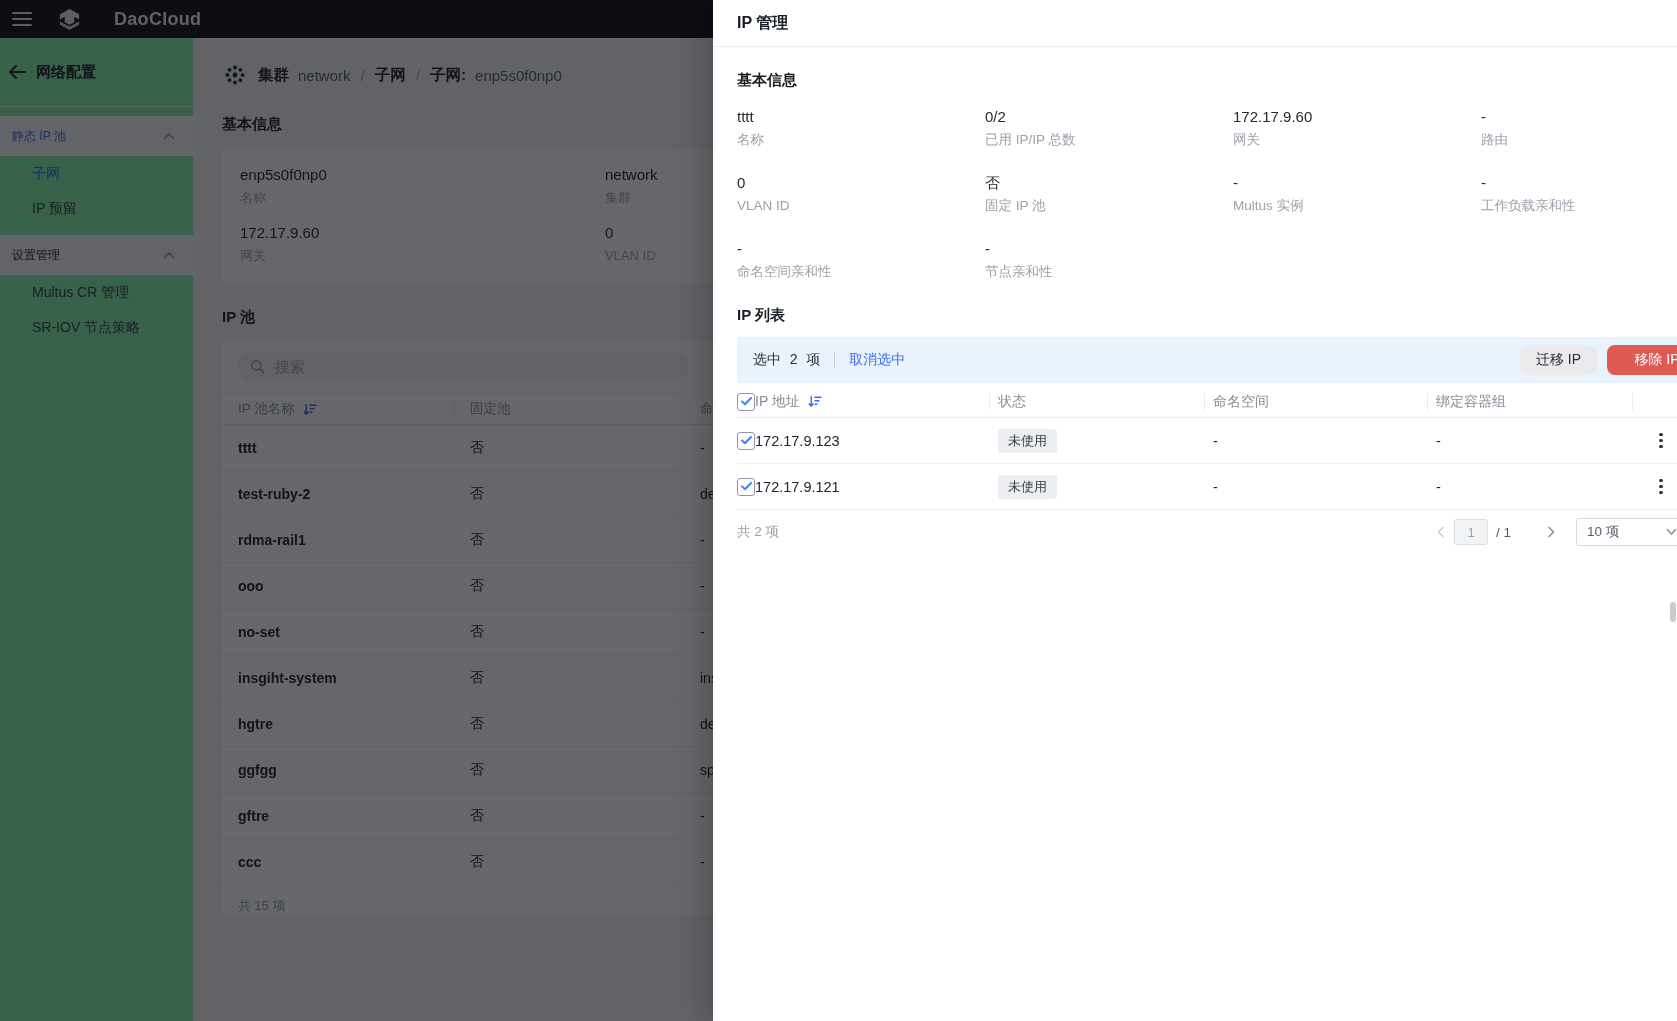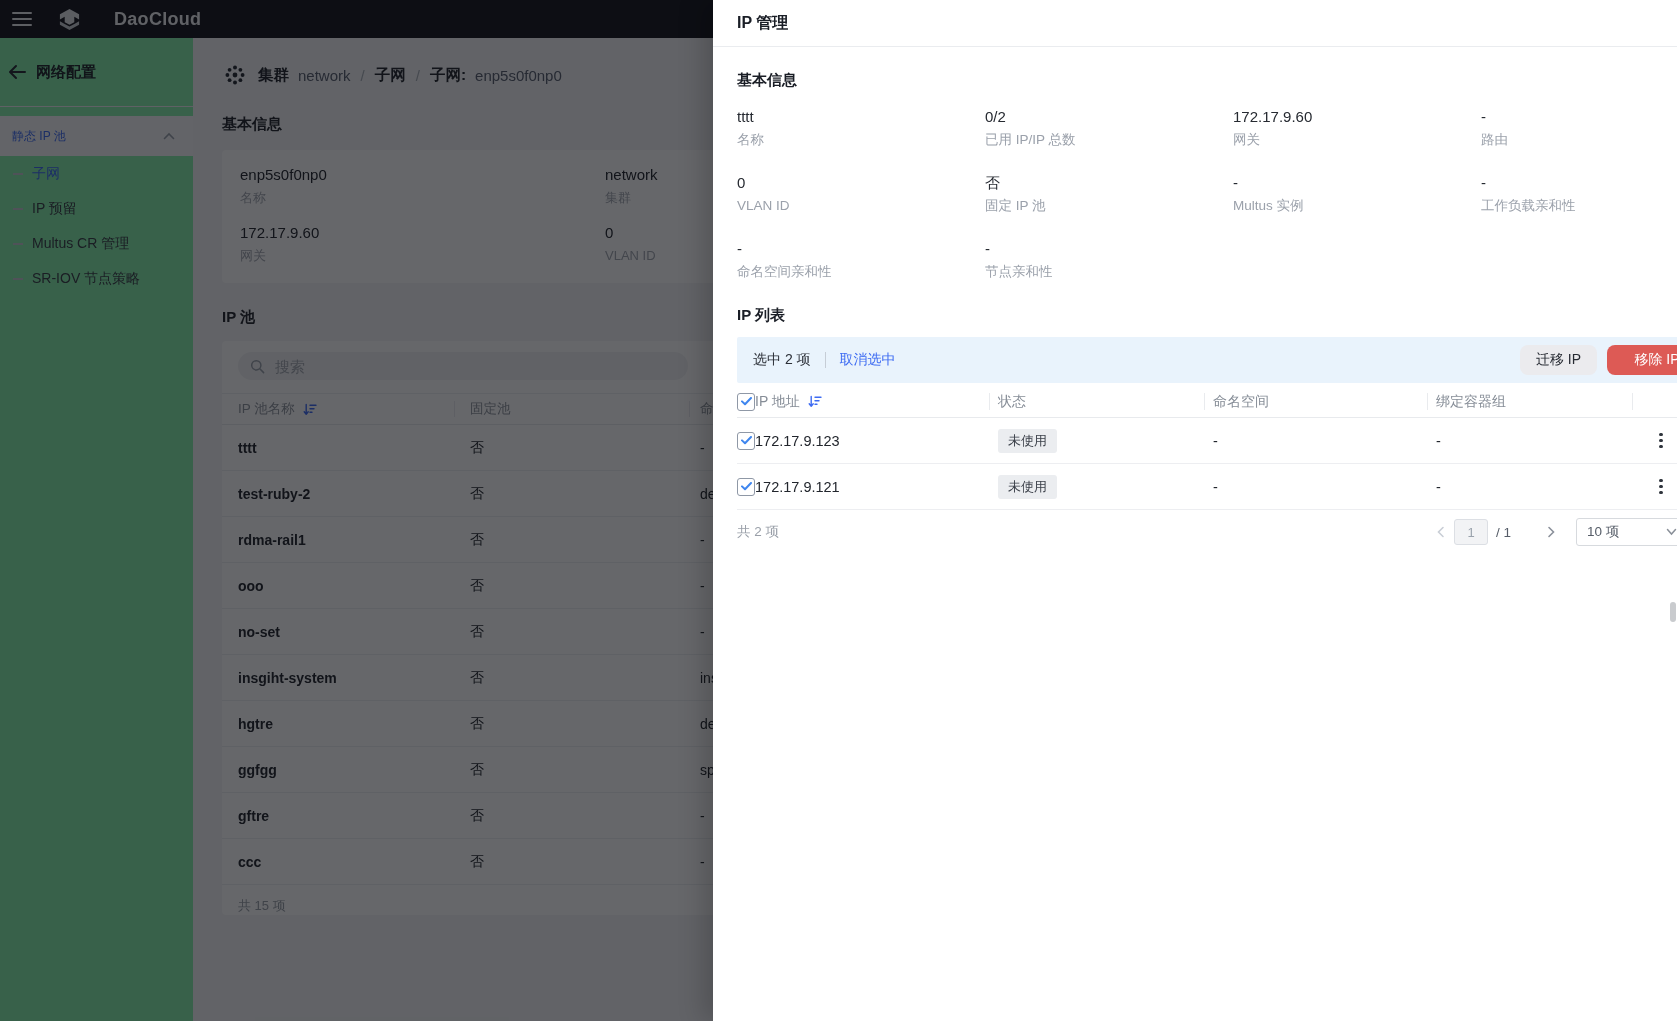--- a/index.html
+++ b/index.html
@@ -66,21 +66,21 @@
   .d-head{height:46px;border-bottom:1px solid #eaecef;display:flex;align-items:center;padding-left:24px;
           font-size:16px;font-weight:bold;color:#1a1e26;}
   .d-body{padding:24px 0 0 24px;}
   .d-sec{font-size:15px;font-weight:bold;color:#1a1e26;line-height:17px;}
   .dgrid{margin-top:20px;display:grid;grid-template-columns:248px 248px 248px auto;row-gap:26px;}
   .dval{font-size:15px;color:#262a31;line-height:18px;}
   .dlab{font-size:13.5px;color:#9ba1ab;line-height:16px;margin-top:6px;}
   .d-sec2{margin-top:26px;}
   .selbar{position:relative;margin-top:14px;width:947px;height:46px;background:var(--selection-bar-bg,#e9f3fc);
           border-radius:2px;display:flex;align-items:center;padding-left:16px;box-sizing:border-box;}
-  .selbar .seltext{font-size:14px;color:#2b2f37;}
+  .selbar .seltext{font-size:14px;color:#2b2f37;font-family:Liberation Mono, monospace;}
   .selbar .vdiv{width:1px;height:16px;background:#c6cdd6;margin:0 14px;}
   .selbar .clear{font-size:14px;color:var(--accent-blue,#3d6bf2);cursor:pointer;}
   .btn{position:absolute;top:8px;height:30px;border:none;border-radius:8px;font-size:14px;cursor:pointer;
        font-family:inherit;display:flex;align-items:center;justify-content:center;}
   .btn-gray{left:783px;width:77px;background:#ebebee;color:#272b33;}
   .btn-red{left:870px;width:100px;background:var(--danger-red,#dd5a55);color:#fff;}
   .dtable{margin-top:3px;}
   .dhead{display:flex;height:31px;align-items:center;border-bottom:1px solid #e8eaed;font-size:14px;color:#868d97;}
   .dc1{width:253px;box-sizing:border-box;display:flex;align-items:center;}
   .dc2{width:215px;box-sizing:border-box;padding-left:8px;}
@@ -153,20 +153,28 @@
     </div>
     <div class="sub-item active">
       <span class="dash"></span>
       <span>子网</span>
     </div>
     <div class="sub-item">
       <span class="dash"></span>
       <span>IP 预留</span>
     </div>
 
+    <div class="group-row">
+      <span class="glabel">设置管理</span>
+      <span style="display:flex;">
+        <svg width="12" height="8" viewBox="0 0 12 8">
+            <path d="M1.5 6.5 L6 2 L10.5 6.5" stroke="#9aa1ab" stroke-width="1.6" fill="none" stroke-linecap="round"></path>
+          </svg>
+      </span>
+    </div>
     <div class="sub-item">
       <span class="dash"></span>
       <span>Multus CR 管理</span>
     </div>
     <div class="sub-item">
       <span class="dash"></span>
       <span>SR-IOV 节点策略</span>
     </div>
   </div>
 

